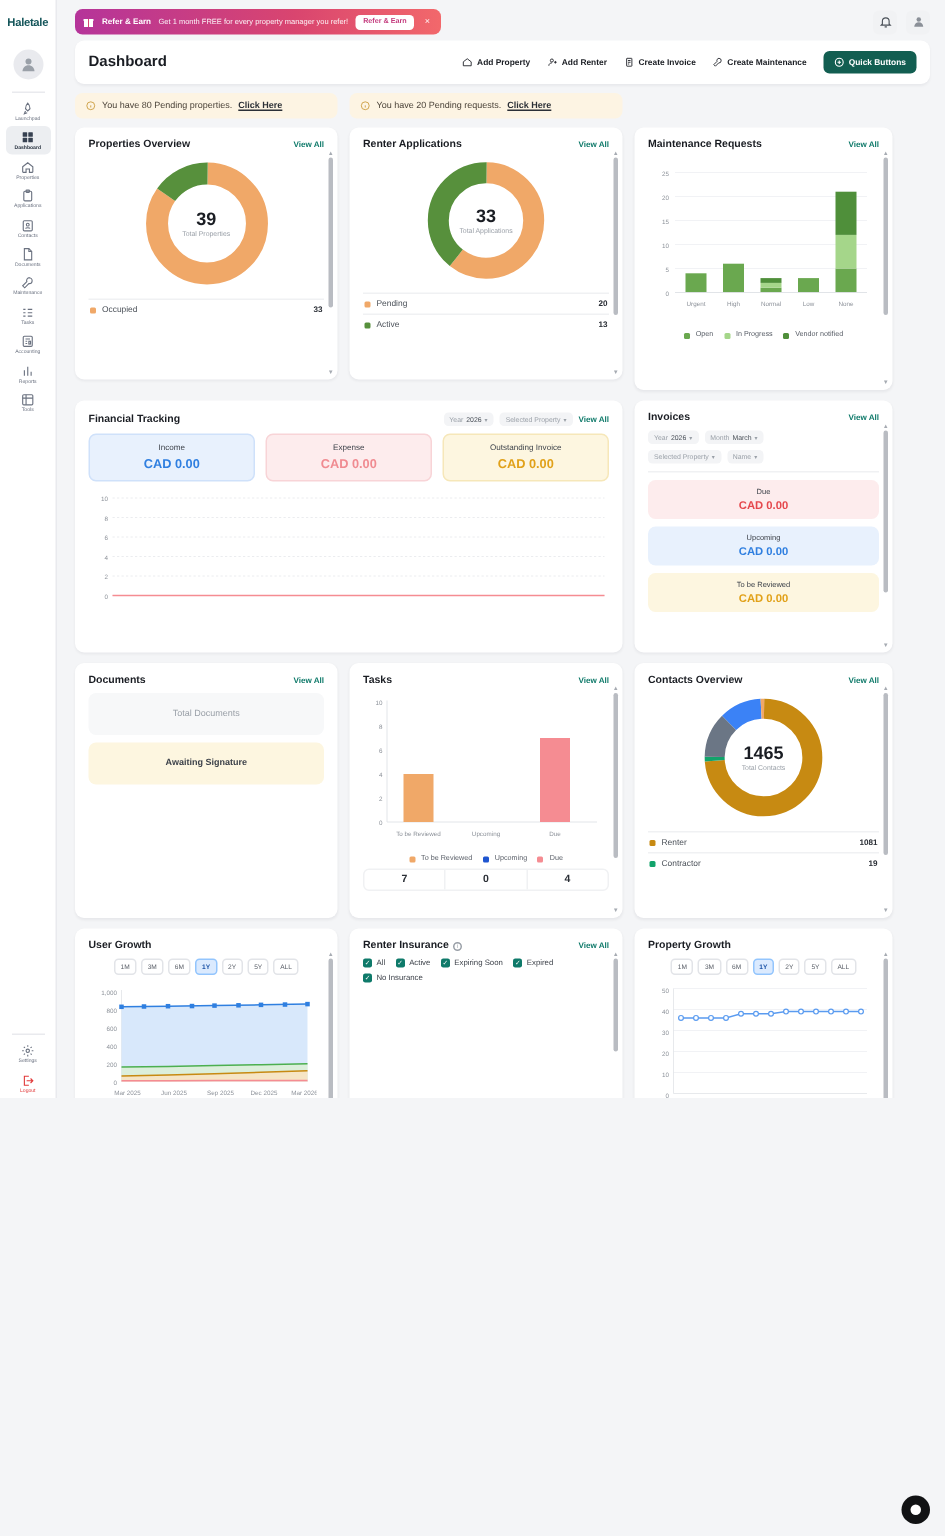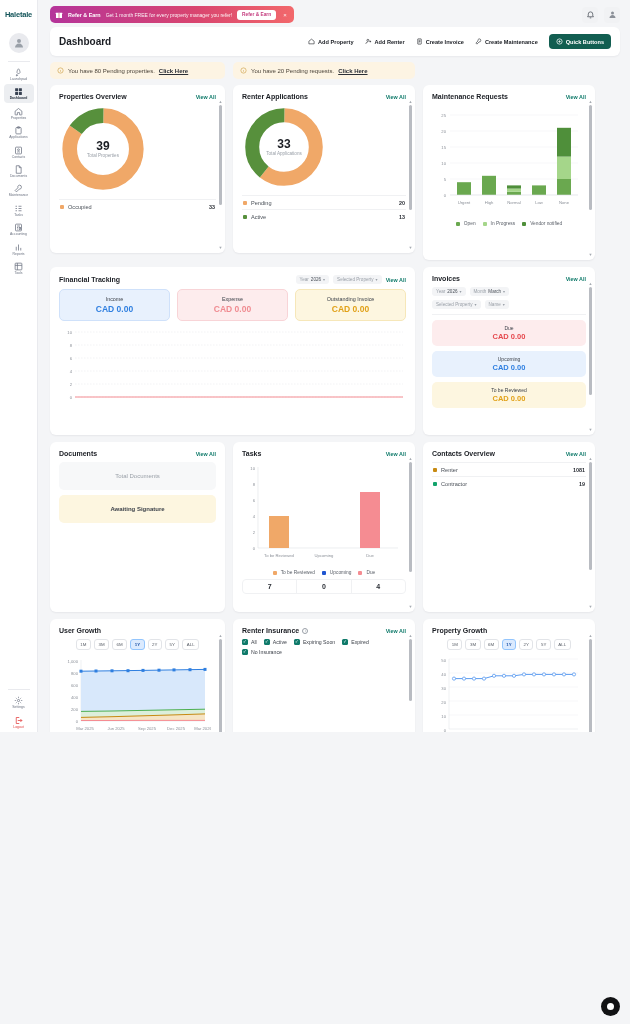--- a/index.html
+++ b/index.html
@@ -112,21 +112,21 @@
   .sel b { color: #4b5159; font-weight: normal; }
   .sel .chev { font-size: 4px; color: #9aa0a8; }
 
   
   .vscroll { position: absolute; right: 3px; top: 20px; bottom: 12px; width: 3px; }
   .vscroll .thumb { position: absolute; left: 0; width: 3px; background: #b9bcc2; border-radius: 2px; }
   .arrow-up, .arrow-dn { position: absolute; right: 2.5px; font-size: 4px; color: #a6abb2; }
   .arrow-up { top: 14px; } .arrow-dn { bottom: 3px; }
 
   
-  .donut-wrap { display: flex; align-items: center; margin: 3px 0 6px 0; }
+  .donut-wrap { display: flex; align-items: center; justify-content: center; margin: 3px 0 6px 0; }
   .donut { position: relative; }
   .donut .center { position: absolute; inset: 0; display: flex; flex-direction: column; align-items: center; justify-content: center; }
   .donut .big { font-size: 12px; font-weight: bold; color: #1a1d23; line-height: 1.05; }
   .donut .cap { font-size: 4.6px; color: #9aa0a8; text-align: center; line-height: 1.15; }
 
   .legend-row {
     display: flex; align-items: center; padding: 3.5px 1px; font-size: 5.6px;
     color: #4b5159; border-top: 1px solid #f0f1f3;
   }
   .legend-row:first-of-type { border-top: none; }
@@ -710,20 +710,35 @@
             <div class="thumb" style="top:0;height:110px"></div>
           </div>
           <span class="arrow-up">▲</span>
           <span class="arrow-dn">▼</span>
         </div>
 
         <div class="card c-rt" style="height:170px">
           <div class="card-head">
             <span class="card-title">Contacts Overview</span>
             <span class="view-all">View All</span>
+          </div>
+          <div class="donut-wrap">
+            <div class="donut" style="width:86px;height:86px">
+              <svg class="chart" width="86" height="86" viewBox="0 0 42 42">
+                <circle cx="21" cy="21" r="15.9" fill="none" stroke="#c78a12" stroke-width="6.5" stroke-dasharray="73.8 26.2" stroke-dashoffset="25"></circle>
+                <circle cx="21" cy="21" r="15.9" fill="none" stroke="#12a36b" stroke-width="6.5" stroke-dasharray="1.3 98.7" stroke-dashoffset="-48.8"></circle>
+                <circle cx="21" cy="21" r="15.9" fill="none" stroke="#6b7685" stroke-width="6.5" stroke-dasharray="12.3 87.7" stroke-dashoffset="-50.1"></circle>
+                <circle cx="21" cy="21" r="15.9" fill="none" stroke="#3b82f6" stroke-width="6.5" stroke-dasharray="11.6 88.4" stroke-dashoffset="-62.4"></circle>
+                <circle cx="21" cy="21" r="15.9" fill="none" stroke="#f0a868" stroke-width="6.5" stroke-dasharray="1 99" stroke-dashoffset="-74"></circle>
+              </svg>
+              <div class="center">
+                <span class="big">1465</span>
+                <span class="cap">Total Contacts</span>
+              </div>
+            </div>
           </div>
           <div class="legend-row">
             <span class="dot" style="background:#c78a12"></span>
             <span>Renter</span>
             <span class="val">1081</span>
           </div>
           <div class="legend-row">
             <span class="dot" style="background:#12a36b"></span>
             <span>Contractor</span>
             <span class="val">19</span>

